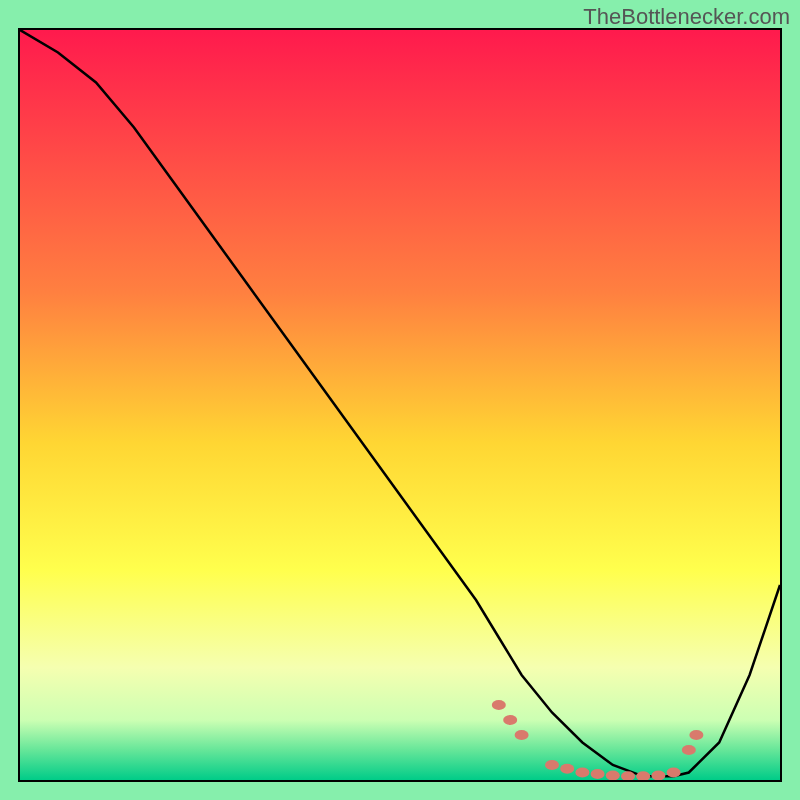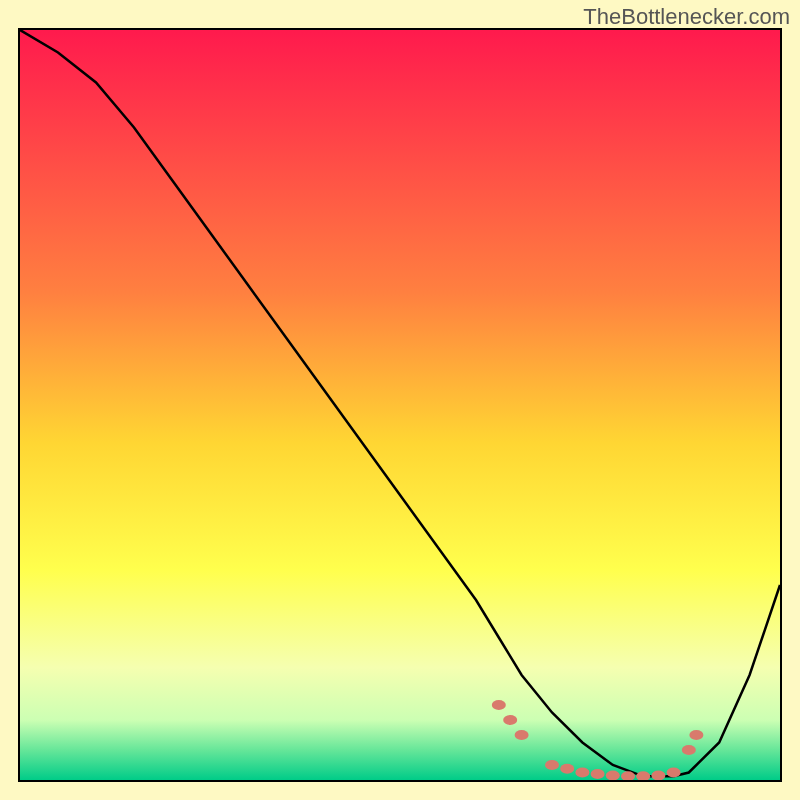--- a/index.html
+++ b/index.html
@@ -7,21 +7,21 @@
     padding: 0;
     width: 800px;
     height: 800px;
     overflow: hidden;
     font-family: Arial, sans-serif;
   }
   .chart-container {
     position: relative;
     width: 800px;
     height: 800px;
-    background: #fef9c3;
+    background: #86efac;
   }
   .watermark {
     position: absolute;
     top: 4px;
     right: 10px;
     font-size: 22px;
     color: #555;
     font-family: Arial, sans-serif;
     z-index: 10;
   }

